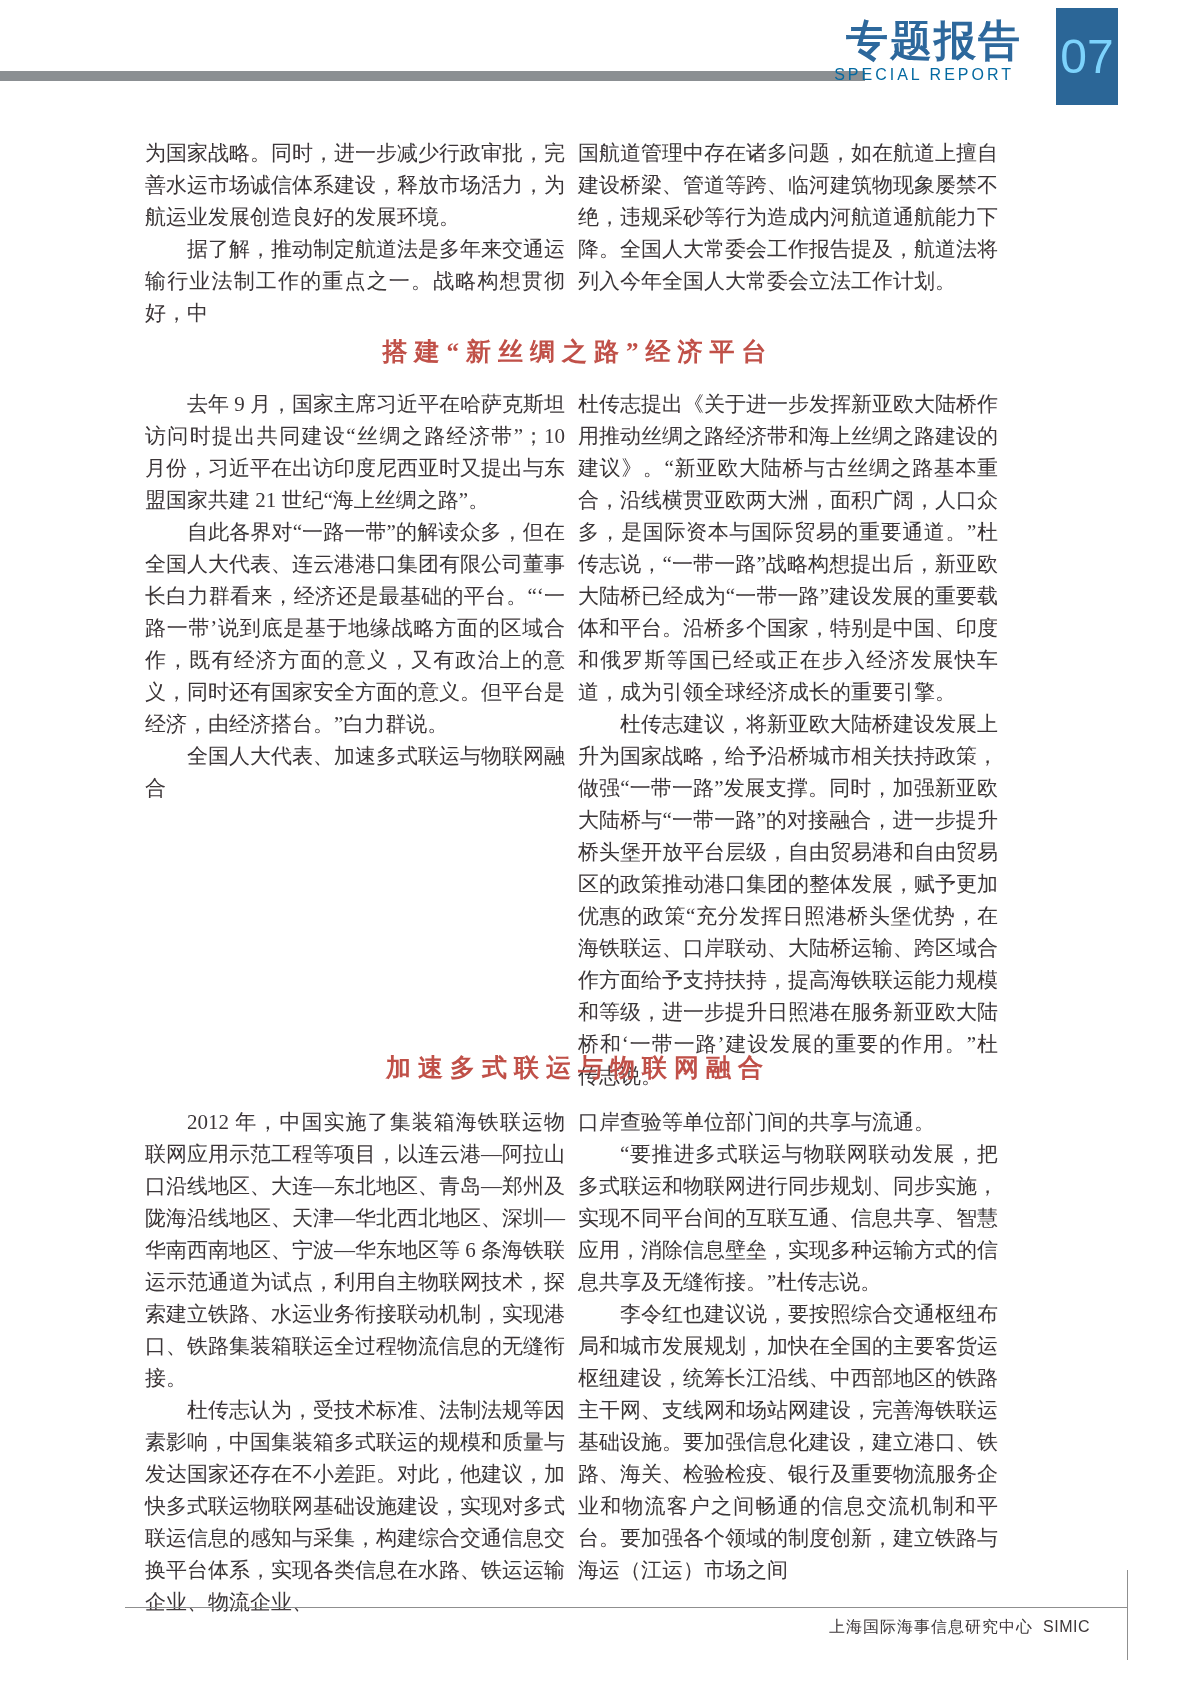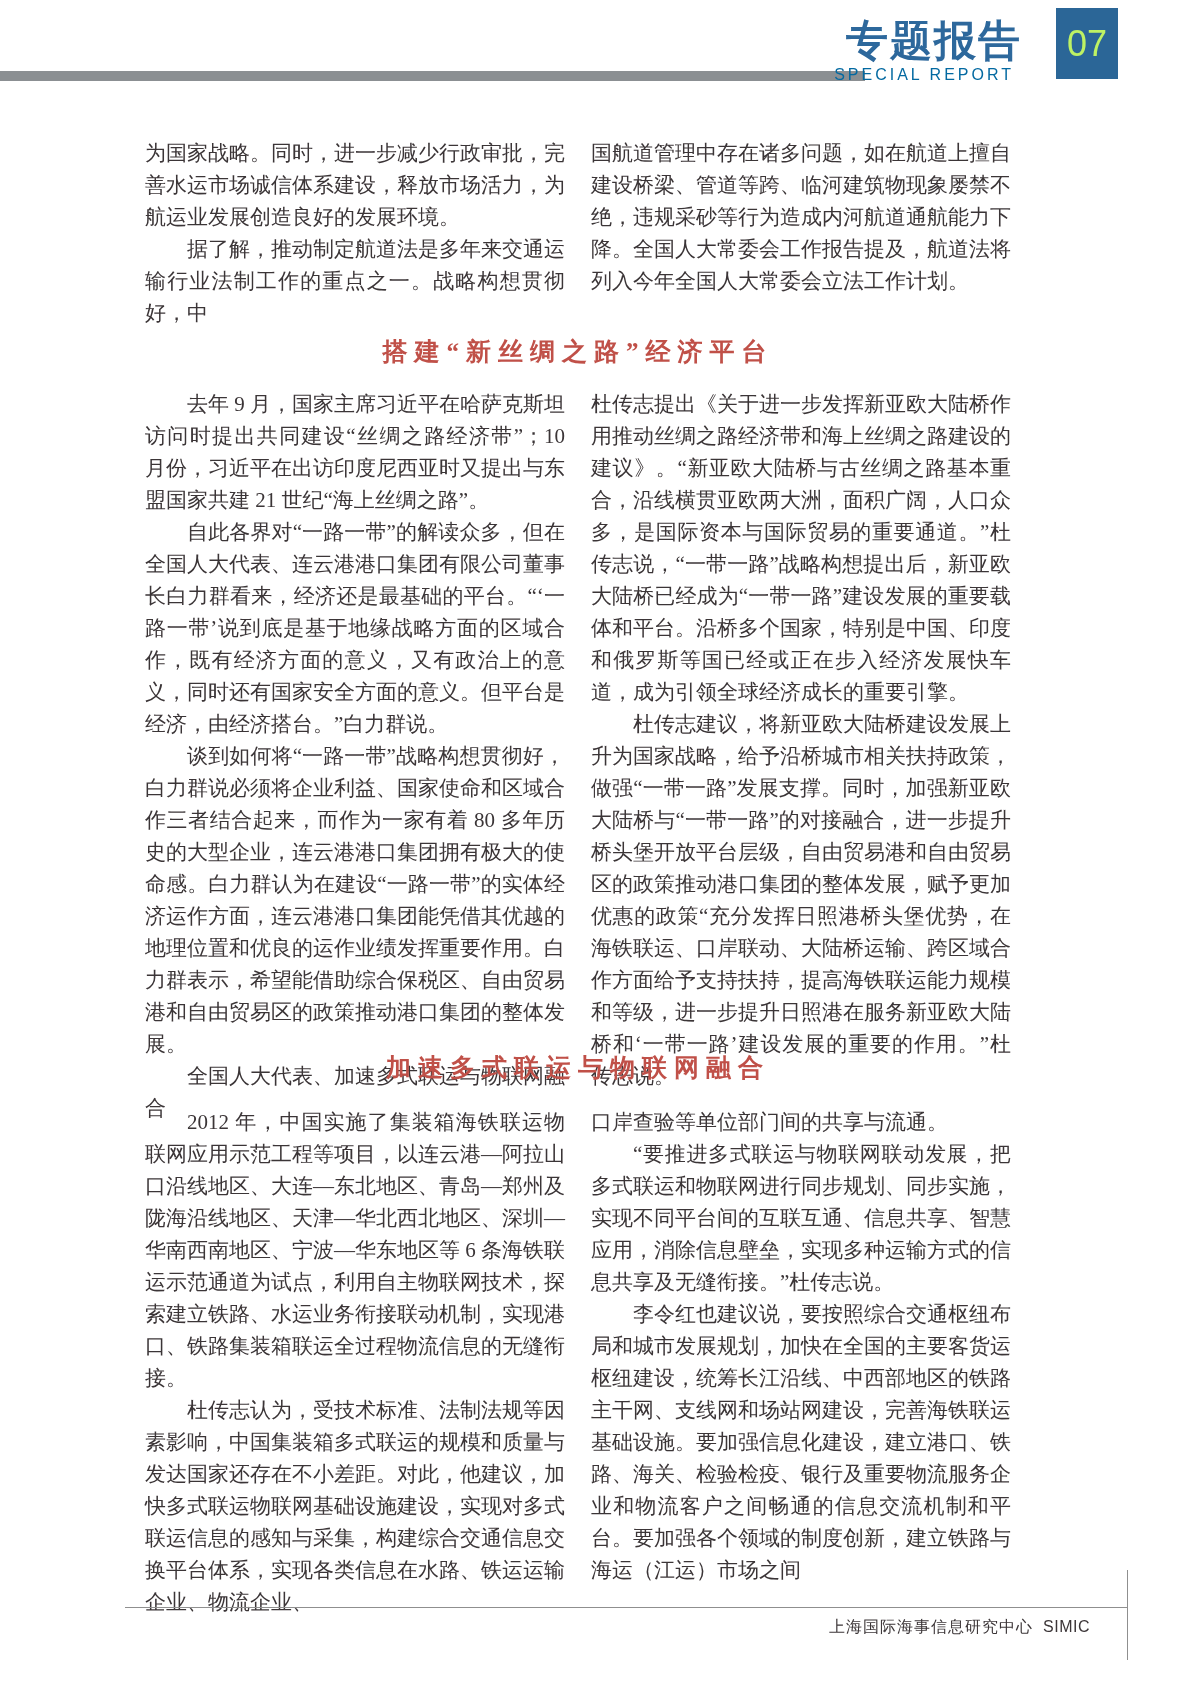--- a/index.html
+++ b/index.html
@@ -36,35 +36,35 @@
     top: 67px; right: 186px;
     font-family: "Liberation Sans", "DejaVu Sans", sans-serif;
     font-size: 16px;
     letter-spacing: 3px;
     color: #0369a1;
     line-height: 1;
   }
   .pagenum {
     position: absolute;
     left: 1056px; top: 8px;
-    width: 62px; height: 71px;
+    width: 62px; height: 97px;
     background: #2b6697;
-    color: #bef264;
+    color: #7dd3fc;
     font-family: "Liberation Sans", "DejaVu Sans", sans-serif;
-    font-size: 36px;
+    font-size: 48px;
     display: flex; align-items: center; justify-content: center;
   }
 
   
   .two-col {
     position: absolute;
     left: 145px;
     width: 866px;
     display: flex;
-    gap: 26px;
+    gap: 13px;
   }
   .col {
     width: 420px;
     font-size: 21px;
     line-height: 32px;
     text-align: justify;
   }
   .col p { margin: 0; text-indent: 2em; }
   .col p.no-indent { text-indent: 0; }
 
@@ -128,21 +128,20 @@
     <div class="col">
       <p class="no-indent">国航道管理中存在诸多问题，如在航道上擅自建设桥梁、管道等跨、临河建筑物现象屡禁不绝，违规采砂等行为造成内河航道通航能力下降。全国人大常委会工作报告提及，航道法将列入今年全国人大常委会立法工作计划。</p>
     </div>
   </section>
 
   <h2 class="sec-heading" id="sec1-heading">搭建“新丝绸之路”经济平台</h2>
   <section class="two-col" id="sec1-body">
     <div class="col">
       <p>去年 9 月，国家主席习近平在哈萨克斯坦访问时提出共同建设“丝绸之路经济带”；10 月份，习近平在出访印度尼西亚时又提出与东盟国家共建 21 世纪“海上丝绸之路”。</p>
       <p>自此各界对“一路一带”的解读众多，但在全国人大代表、连云港港口集团有限公司董事长白力群看来，经济还是最基础的平台。“‘一路一带’说到底是基于地缘战略方面的区域合作，既有经济方面的意义，又有政治上的意义，同时还有国家安全方面的意义。但平台是经济，由经济搭台。”白力群说。</p>
-      <p>谈到如何将“一路一带”战略构想贯彻好，白力群说必须将企业利益、国家使命和区域合作三者结合起来，而作为一家有着 80 多年历史的大型企业，连云港港口集团拥有极大的使命感。白力群认为在建设“一路一带”的实体经济运作方面，连云港港口集团能凭借其优越的地理位置和优良的运作业绩发挥重要作用。白力群表示，希望能借助综合保税区、自由贸易港和自由贸易区的政策推动港口集团的整体发展。</p>
       <p>全国人大代表、加速多式联运与物联网融合</p>
     </div>
     <div class="col">
       <p class="no-indent">杜传志提出《关于进一步发挥新亚欧大陆桥作用推动丝绸之路经济带和海上丝绸之路建设的建议》。“新亚欧大陆桥与古丝绸之路基本重合，沿线横贯亚欧两大洲，面积广阔，人口众多，是国际资本与国际贸易的重要通道。”杜传志说，“一带一路”战略构想提出后，新亚欧大陆桥已经成为“一带一路”建设发展的重要载体和平台。沿桥多个国家，特别是中国、印度和俄罗斯等国已经或正在步入经济发展快车道，成为引领全球经济成长的重要引擎。</p>
       <p>杜传志建议，将新亚欧大陆桥建设发展上升为国家战略，给予沿桥城市相关扶持政策，做强“一带一路”发展支撑。同时，加强新亚欧大陆桥与“一带一路”的对接融合，进一步提升桥头堡开放平台层级，自由贸易港和自由贸易区的政策推动港口集团的整体发展，赋予更加优惠的政策“充分发挥日照港桥头堡优势，在海铁联运、口岸联动、大陆桥运输、跨区域合作方面给予支持扶持，提高海铁联运能力规模和等级，进一步提升日照港在服务新亚欧大陆桥和‘一带一路’建设发展的重要的作用。”杜传志说。</p>
     </div>
   </section>
 
   <h2 class="sec-heading" id="sec2-heading">加速多式联运与物联网融合</h2>
   <section class="two-col" id="sec2-body">

